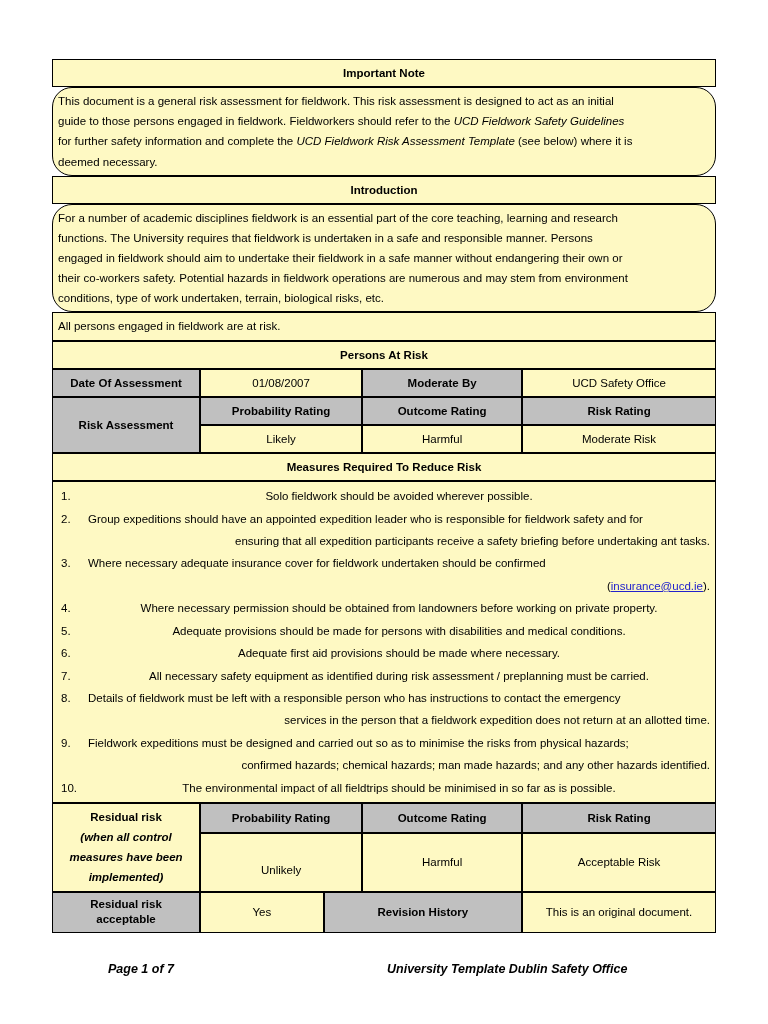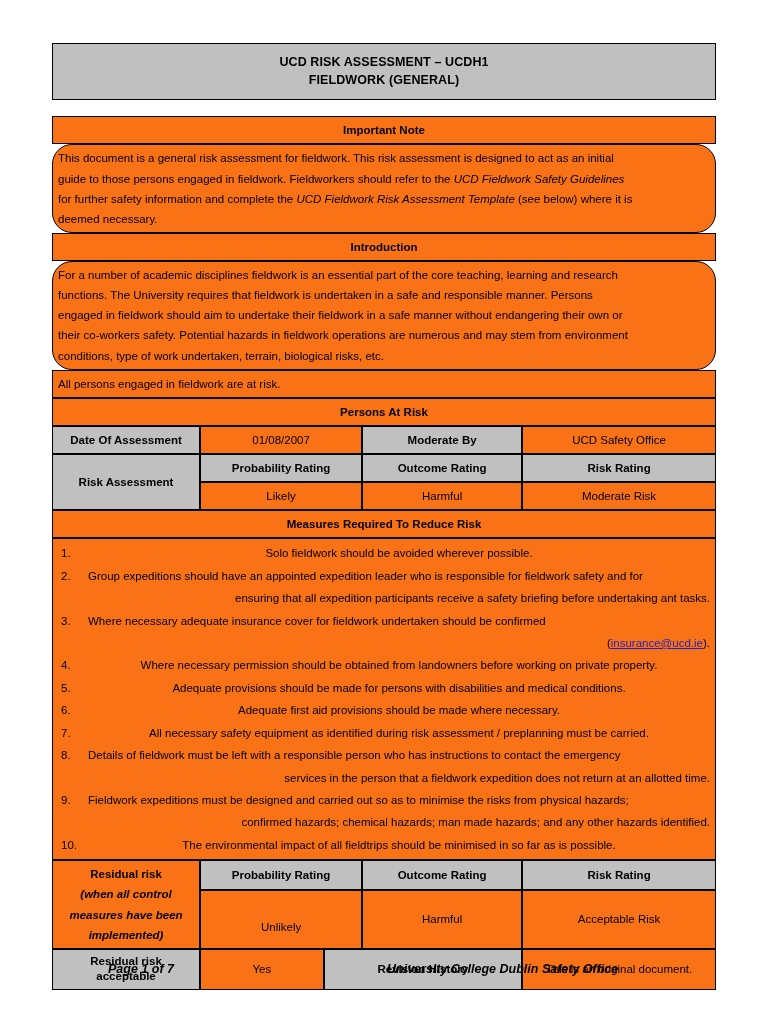--- a/index.html
+++ b/index.html
@@ -29,21 +29,21 @@
     border-collapse: separate;
     border-spacing: 0;
     table-layout: fixed;
   }
   table.doc td {
     border: 1px solid #000000;
     padding: 3px 5px;
     vertical-align: middle;
     font-size: 11.5px;
     line-height: 1.75;
-    background: #f97316;
+    background: #fef9c3;
   }
   .shade { background: #c0c0c0 !important; }
   .ctr { text-align: center; }
   .bold { font-weight: bold; }
 
   
   .titleblock {
     border: 1px solid #000000;
     background: #c0c0c0;
     text-align: center;
@@ -141,24 +141,20 @@
     left: 335px;
     top: 0;
     white-space: nowrap;
   }
 </style>
 </head>
 <body>
 
 <div class="page">
 
-  <div class="titleblock">
-    <div>UCD RISK ASSESSMENT – UCDH1</div>
-    <div>FIELDWORK (GENERAL)</div>
-  </div>
 
   <div class="gap"></div>
 
   <table class="doc">
     <tbody>
         <tr>
       <td class="sechdr">Important Note</td>
     </tr>
     <tr>
       <td class="body-cell">
@@ -322,14 +318,14 @@
       <td class="shade ctr bold">Revision History</td>
       <td class="ctr">This is an original document.</td>
     </tr>
   </tbody>
     </table>
 
 </div>
 
 <div class="footer">
   <span class="left">Page 1 of 7</span>
-  <span class="right">University College Dublin Safety Office</span>
+  <span class="right">University Template Dublin Safety Office</span>
 </div>
 
 </body></html>

